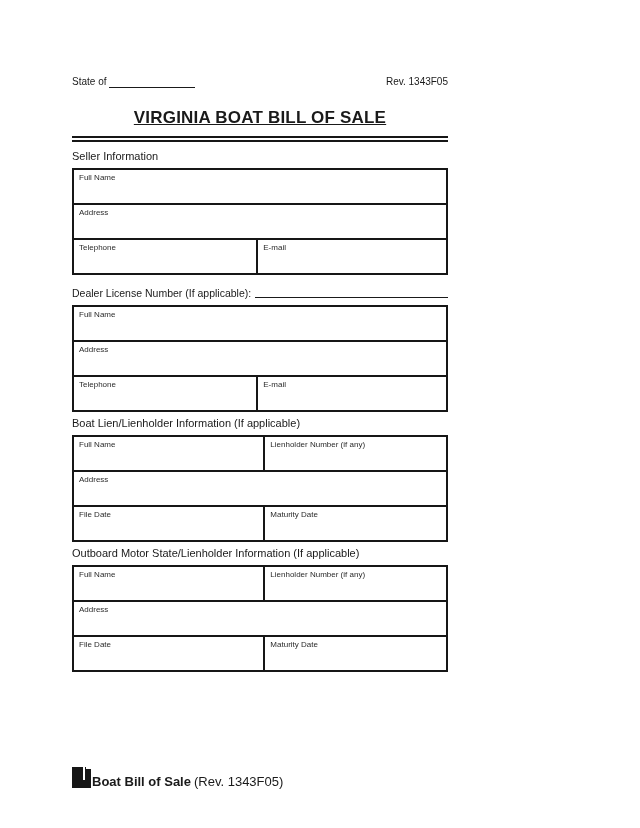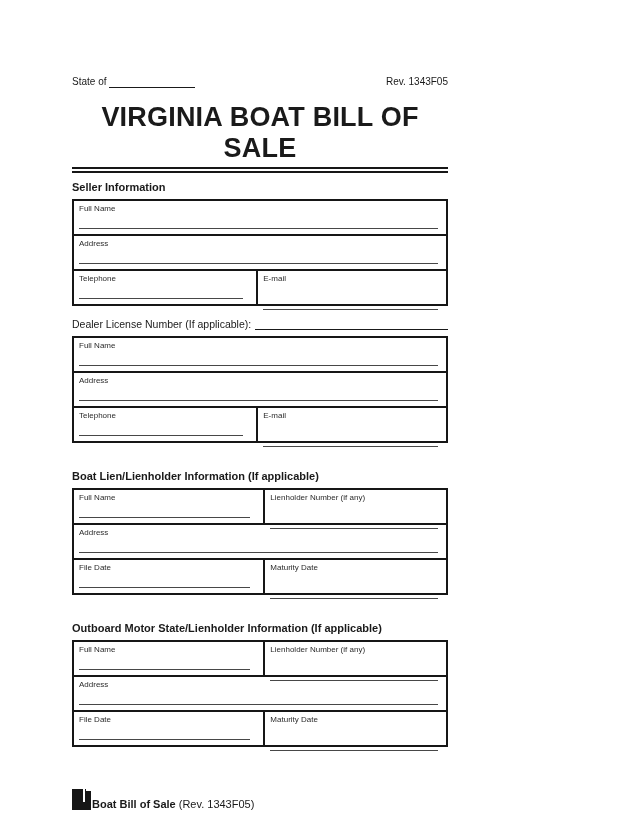--- a/index.html
+++ b/index.html
@@ -8,37 +8,37 @@
     width:523px; height:828px;
     box-sizing:border-box;
     padding:76px 75px 0 72px;
     background:#ffffff;
     color:#1a1a1a;
     font-family:"Liberation Sans","DejaVu Sans",sans-serif;
   }
   .topline { display:flex; justify-content:space-between; align-items:flex-end; font-size:10px; line-height:12px; }
   .state-of { display:flex; align-items:flex-end; }
   .blank { display:inline-block; width:86px; height:10px; border-bottom:1px solid #1a1a1a; margin-left:3px; }
-  .title { margin-top:14px; text-align:center; font-size:27px; line-height:31px; font-weight:700; letter-spacing:0.2px; }
+  .title { margin-top:14px; text-align:center; font-size:17px; line-height:31px; font-weight:700; letter-spacing:0.2px;text-decoration:underline; }
   .double-rule { margin-top:3px; height:2px; border-top:2px solid #161616; border-bottom:2px solid #161616; }
-  .sec-heading { margin-top:8px; font-size:11px; line-height:13px; font-weight:700; }
-  .sec-heading.gap-lg { margin-top:27px; }
+  .sec-heading { margin-top:8px; font-size:11px; line-height:13px; font-weight:400; }
+  .sec-heading.gap-lg { margin-top:5px; }
   .box { margin-top:5px; border:2px solid #161616; }
   .row { display:flex; height:33px; }
   .row + .row { border-top:2px solid #161616; }
-  .cell { flex:1 1 auto; box-sizing:border-box; display:flex; flex-direction:column; justify-content:space-between; padding:3px 5px 0 5px; min-width:0; }
+  .cell { flex:1 1 auto; box-sizing:border-box; display:flex; flex-direction:row; justify-content:space-between; padding:3px 5px 0 5px; min-width:0; }
   .cell + .cell { border-left:2px solid #161616;gap:25px; }
   .split-a > .cell:first-child { flex:0 0 49%;gap:11px; }   
   .split-b > .cell:first-child { flex:0 0 50.9%; } 
   .lbl { font-size:8px; line-height:10px; color:#2b2b2b; white-space:nowrap; }
   .line { display:block; border-bottom:1px solid #474747; margin:0 3px 5px 0; }
   .cell-l .line { margin-right:8px; }
-  .dealer { margin-top:12px; display:flex; align-items:center; font-size:10.5px; line-height:13px; }
+  .dealer { margin-top:12px; display:flex; align-items:flex-start; font-size:10.5px; line-height:13px; }
   .dline { flex:1 1 auto; height:10px; margin-left:4px; border-bottom:1px solid #1a1a1a; }
-  .footer { position:absolute; left:72px; top:789px; display:flex; align-items:flex-end; font-size:11px; line-height:12px; }
+  .footer { position:absolute; left:72px; top:767px; display:flex; align-items:flex-end; font-size:13px; line-height:12px; }
   .logo { position:relative; width:19px; height:21px; background:#161616; margin-right:1px; }
   .logo::after  { content:""; position:absolute; left:11px; top:0; width:2px; height:13px; background:#ffffff; }
   .logo::before { content:""; position:absolute; right:0; top:0; width:5px; height:2px; background:#ffffff; }
   .ft-b { font-weight:700; }
   .ft-r { margin-left:3px; font-weight:400; }
 </style>
 </head>
 <body>
 
 <div class="page">

